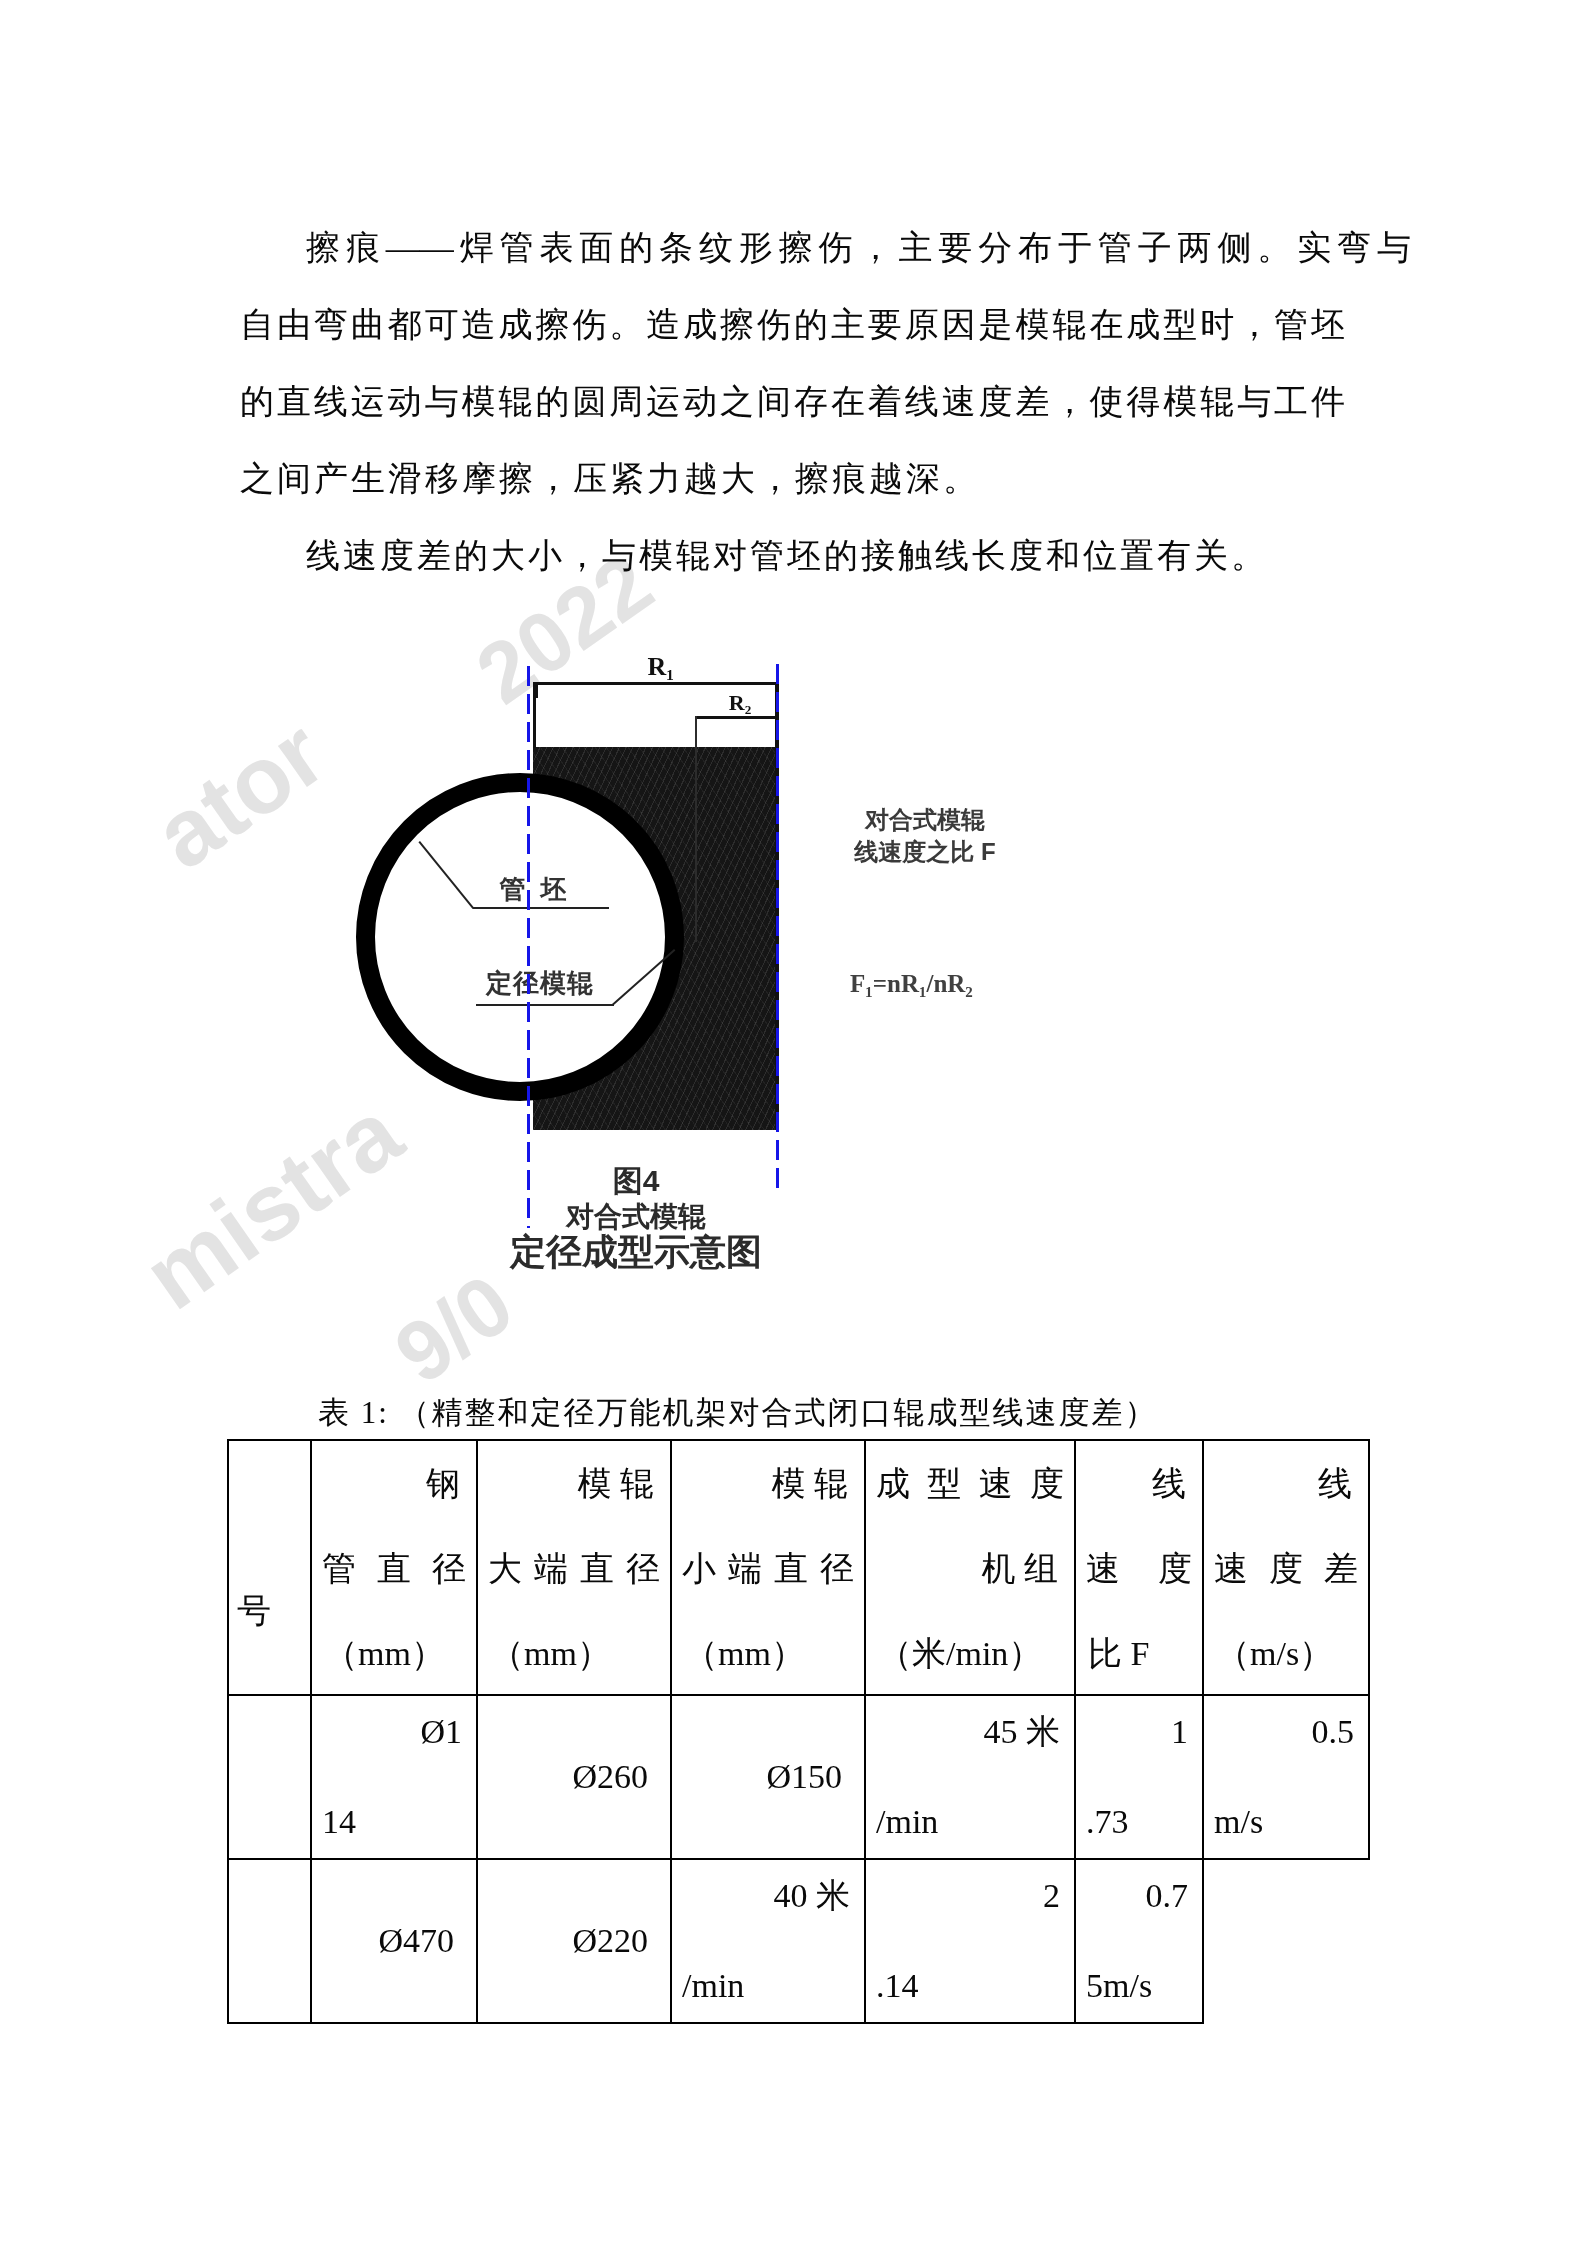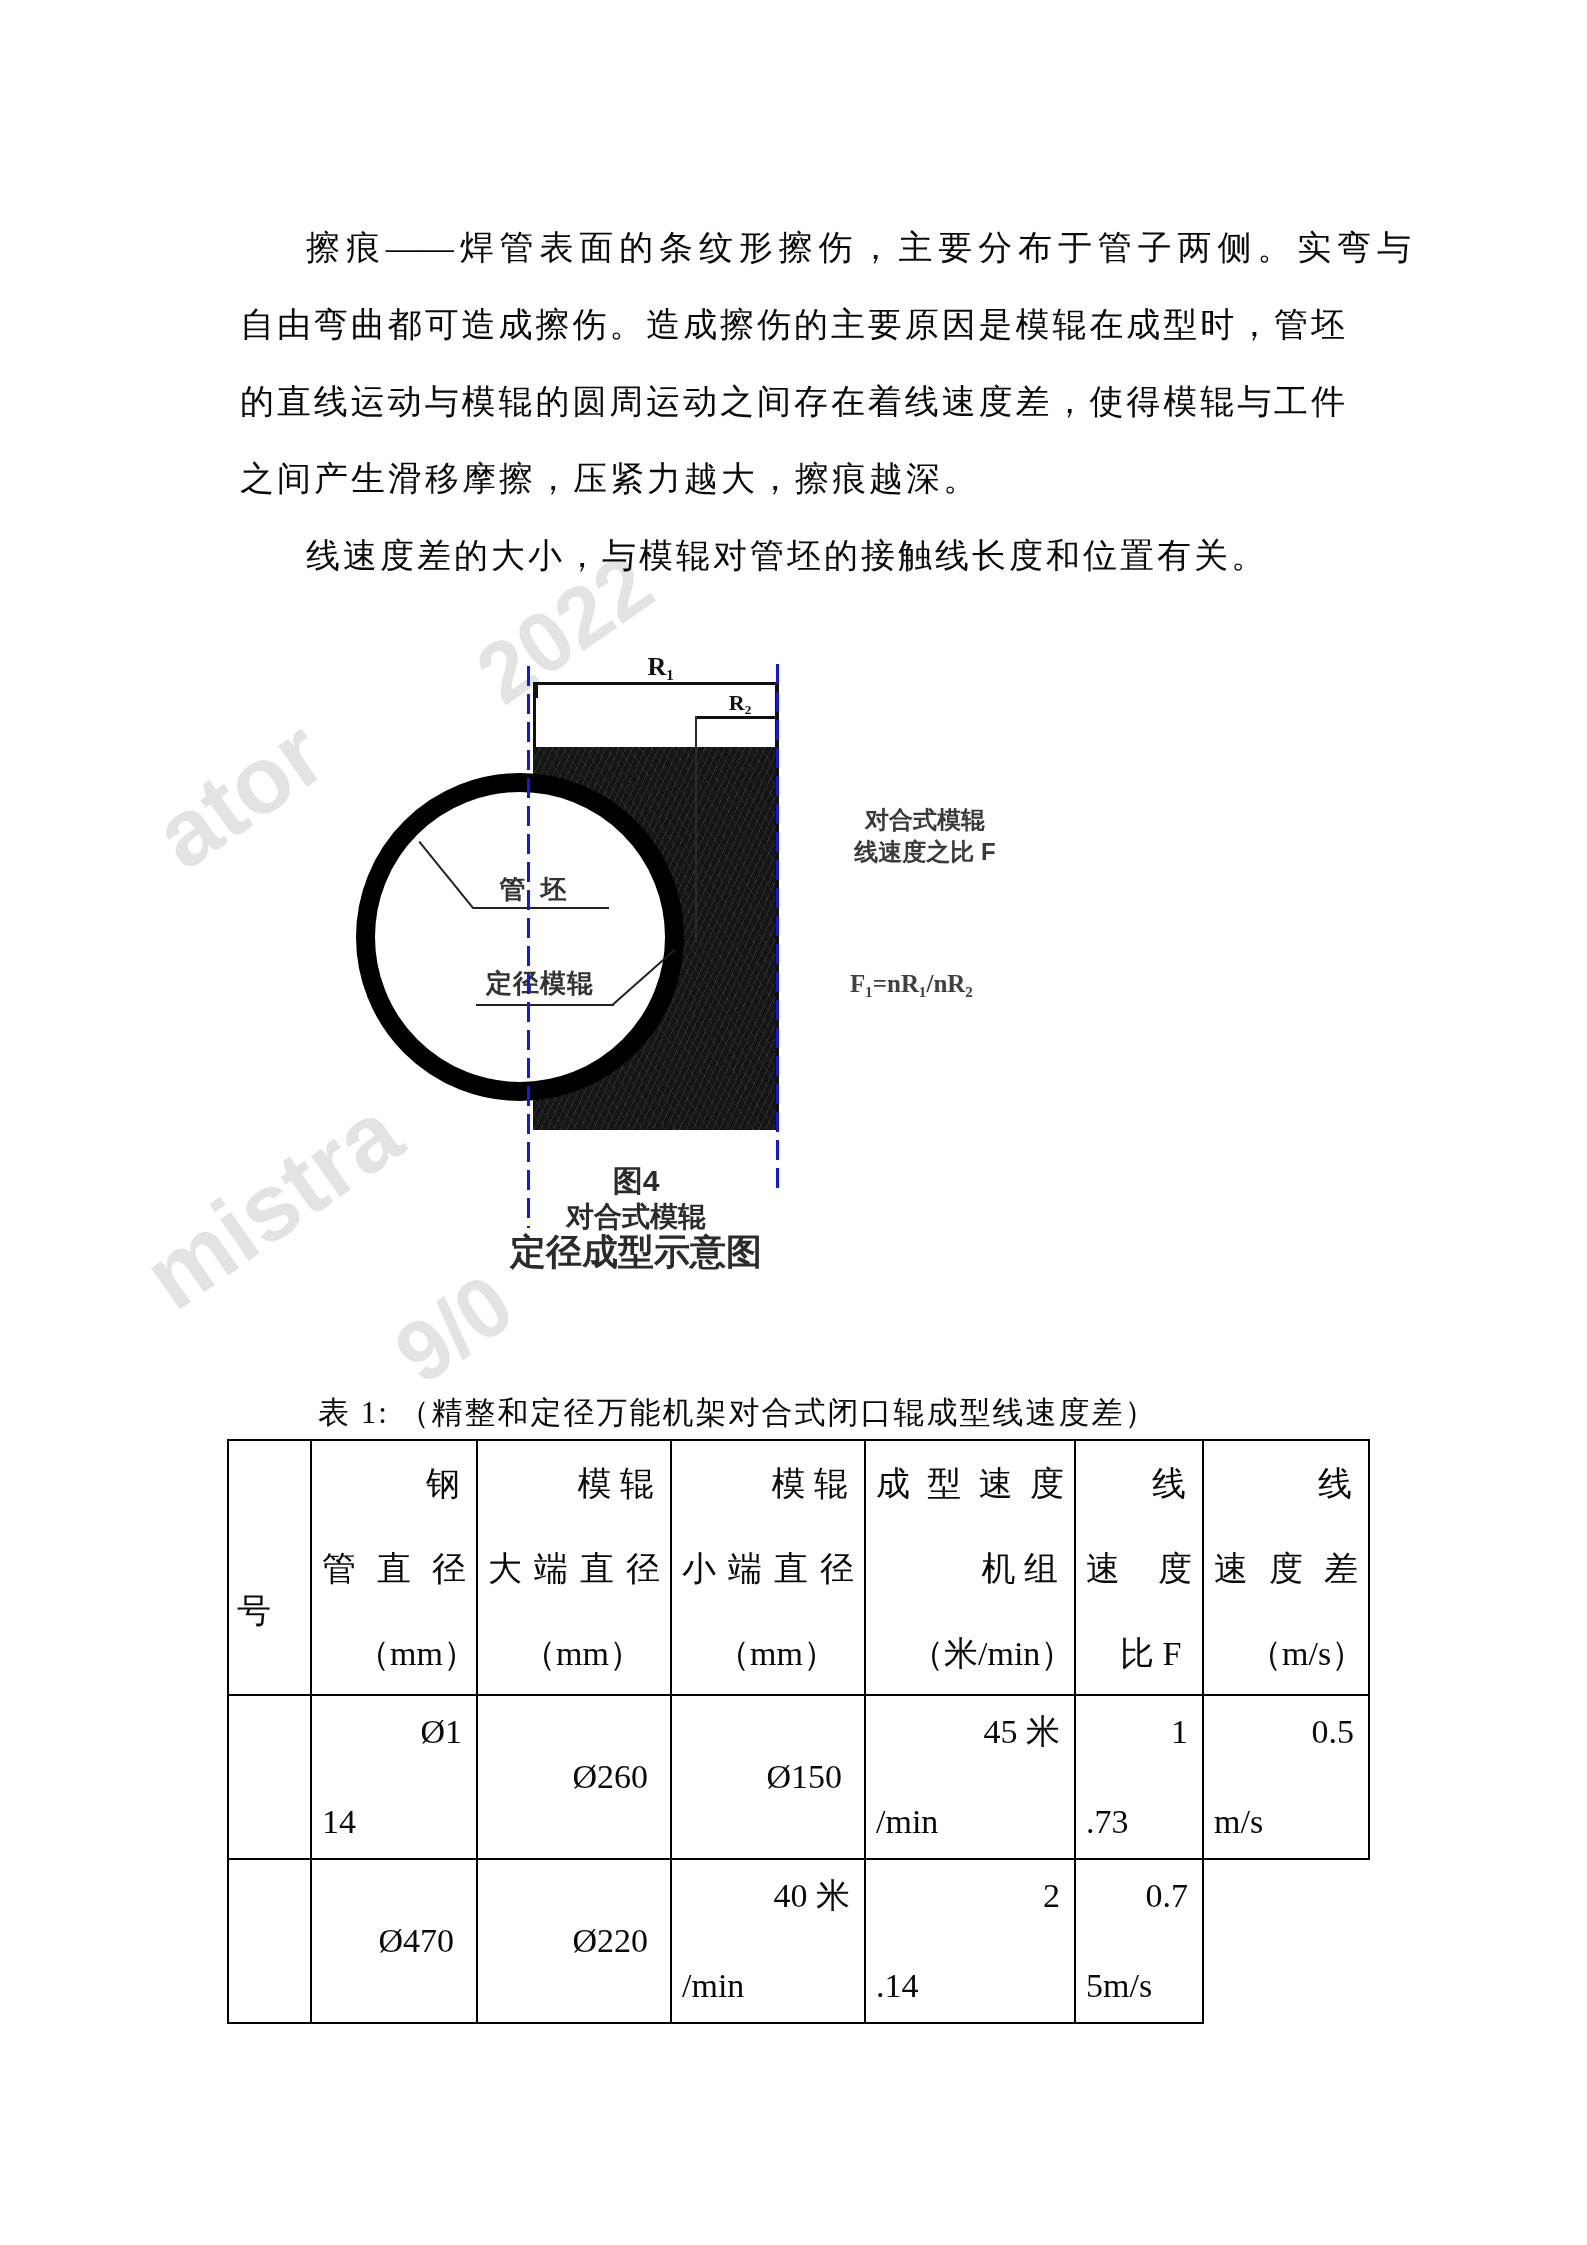--- a/index.html
+++ b/index.html
@@ -64,21 +64,21 @@
   
   .tbl-title{position:absolute;left:318px;top:1392px;font-size:31px;letter-spacing:2px;color:#0a0a0a;}
   .tbl{position:absolute;left:227px;top:1439px;display:grid;
        grid-template-columns:83px 166px 194px 194px 210px 128px 166px;
        grid-template-rows:255px 164px 164px;
        border-top:2px solid #000;border-left:2px solid #000;font-size:34px;color:#0a0a0a;}
   .td{border-right:2px solid #000;border-bottom:2px solid #000;position:relative;box-sizing:border-box;}
   .hl{height:85px;line-height:85px;overflow:hidden;}
   .hr{text-align:right;padding-right:16px;}
   .hj{text-align:justify;text-align-last:justify;padding:0 10px;}
-  .hleft{text-align:left;margin-left:44px;}
+  .hleft{text-align:left;padding-left:12px;}
   .numlab{position:absolute;left:8px;top:150px;line-height:40px;}
   .ca{position:absolute;top:16px;right:14px;line-height:40px;}
   .cb{position:absolute;bottom:16px;left:10px;line-height:40px;}
   .cm{position:absolute;top:50%;right:22px;transform:translateY(-50%);line-height:40px;}
 
   
   .footer{position:absolute;left:0;top:2078px;width:1587px;text-align:center;
           font-size:26px;letter-spacing:4px;color:#1a1a1a;}
 </style>
 </head>

